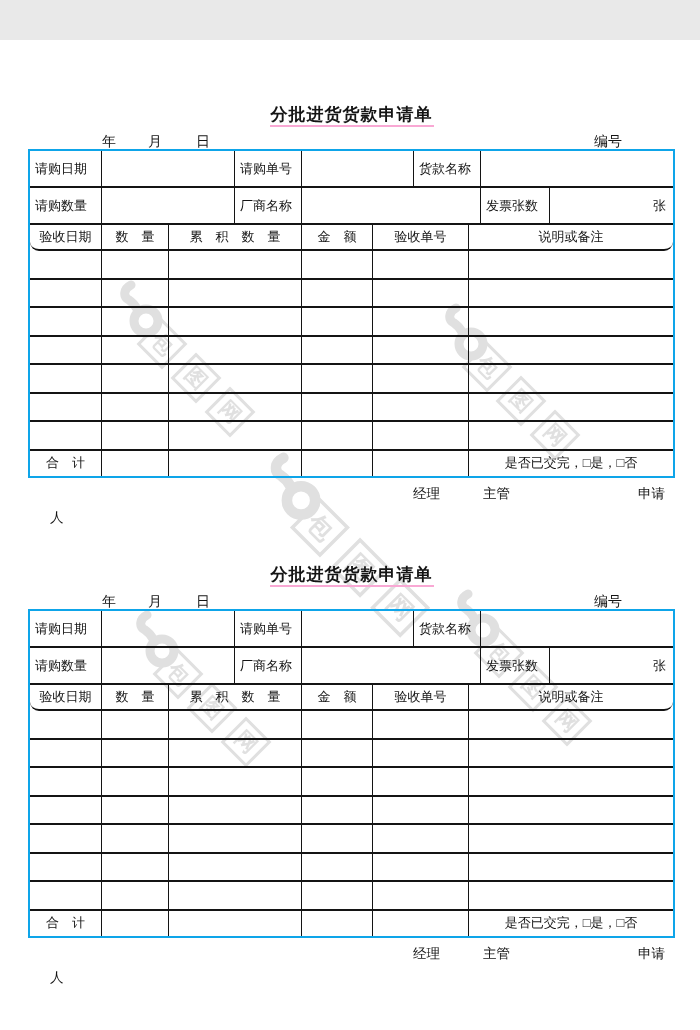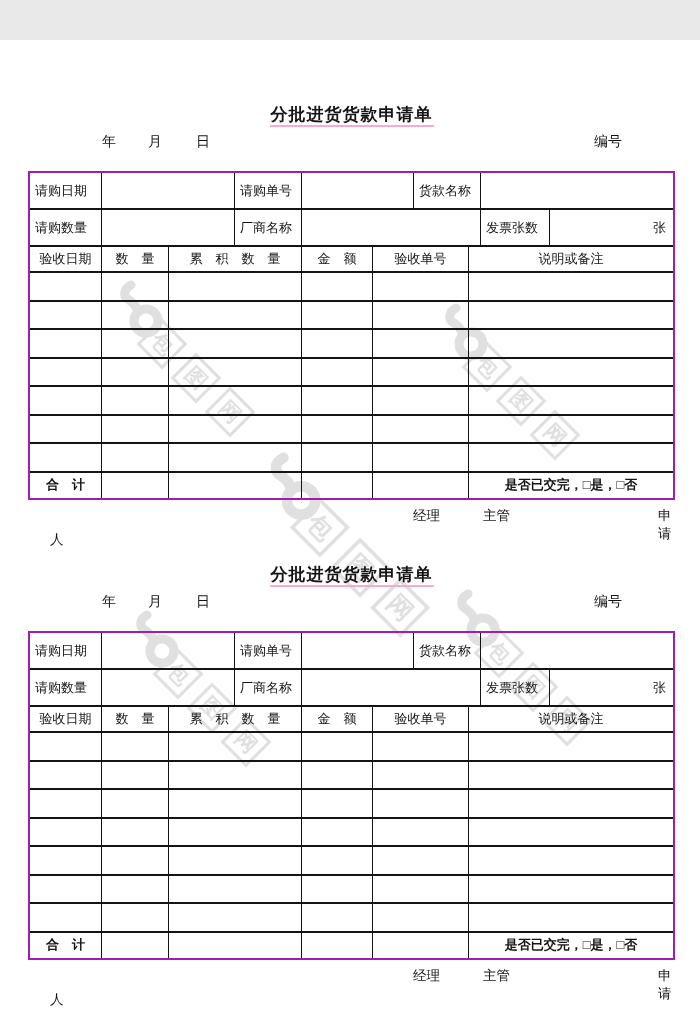--- a/index.html
+++ b/index.html
@@ -31,41 +31,41 @@
   
   .sheet { position:absolute; left:28px; width:647px; z-index:1; }
   .sheet-1 { top:103px; }
   .sheet-2 { top:563px; }
   .title { margin:0; height:20px; text-align:center; font-size:17px; font-weight:bold; letter-spacing:1px; }
   .title span { border-bottom:2px solid #f9a8d4; padding:0 1px 1px 1px; }
   .dateline { position:relative; margin-top:10px; height:16px; font-size:14px; }
   .dateline span { position:absolute; top:0; }
   .dl-y { left:74px; } .dl-m { left:120px; } .dl-d { left:168px; } .dl-no { right:53px;margin-left:37px; }
 
-  .tbl { margin-top:22px; border:2px solid #a21caf; }
+  .tbl { margin-top:0; border:2px solid #0ea5e9; }
   .row { display:flex; border-bottom:2px solid #141414; align-items:stretch; }
-  .row:last-child { border-bottom:none;font-weight:bold; }
+  .row:last-child { border-bottom:none; }
   .c { box-sizing:border-box; border-right:1px solid #141414; display:flex; align-items:center; font-size:13px; }
   .c:last-child { border-right:none; }
   .lbl { padding-left:5px; }
   .row.info { height:35px; }
-  .row.head { height:24px; }
+  .row.head { height:24px;border-radius:9px; }
   .row.body { height:26.5px; }
   .row.total { height:25px; }
   .head .c, .total .c { justify-content:center; text-align:center; }
   
   .i1a{width:72px}.i1b{width:133px}.i1c{width:67px}.i1d{width:112px}.i1e{width:67px}.i1f{flex:1}
   .i2a{width:72px}.i2b{width:133px}.i2c{width:67px}.i2d{width:179px}.i2e{width:69px}.i2f{flex:1}
   .unit-cell { justify-content:flex-end !important; padding-right:7px; }
   
   .b1{width:72px}.b2{width:67px}.b3{width:133px}.b4{width:71px}.b5{width:96px}.b6{flex:1}
 
   .sig { position:relative; margin-top:7px; height:16px; font-size:13.5px; }
   .sig span { position:absolute; top:0; }
-  .sig-manager { left:362px;margin-left:23px; } .sig-supervisor { left:455px; } .sig-apply { left:630px; }
+  .sig-manager { left:362px;margin-left:23px; } .sig-supervisor { left:455px; } .sig-apply { left:610px; }
   .person { margin-top:8px; padding-left:22px; font-size:13.5px; height:16px; }
 </style>
 </head>
 <body>
 
 <div class="top-strip"></div>
 
 <div class="wm wm1">
   <span class="wm-b">
     <svg width="44" height="58" viewBox="0 0 44 58">

